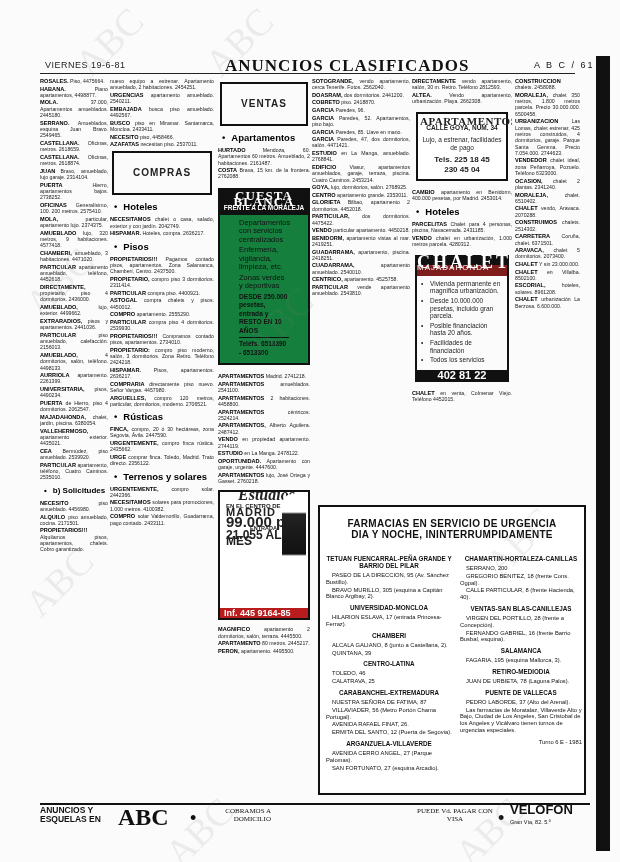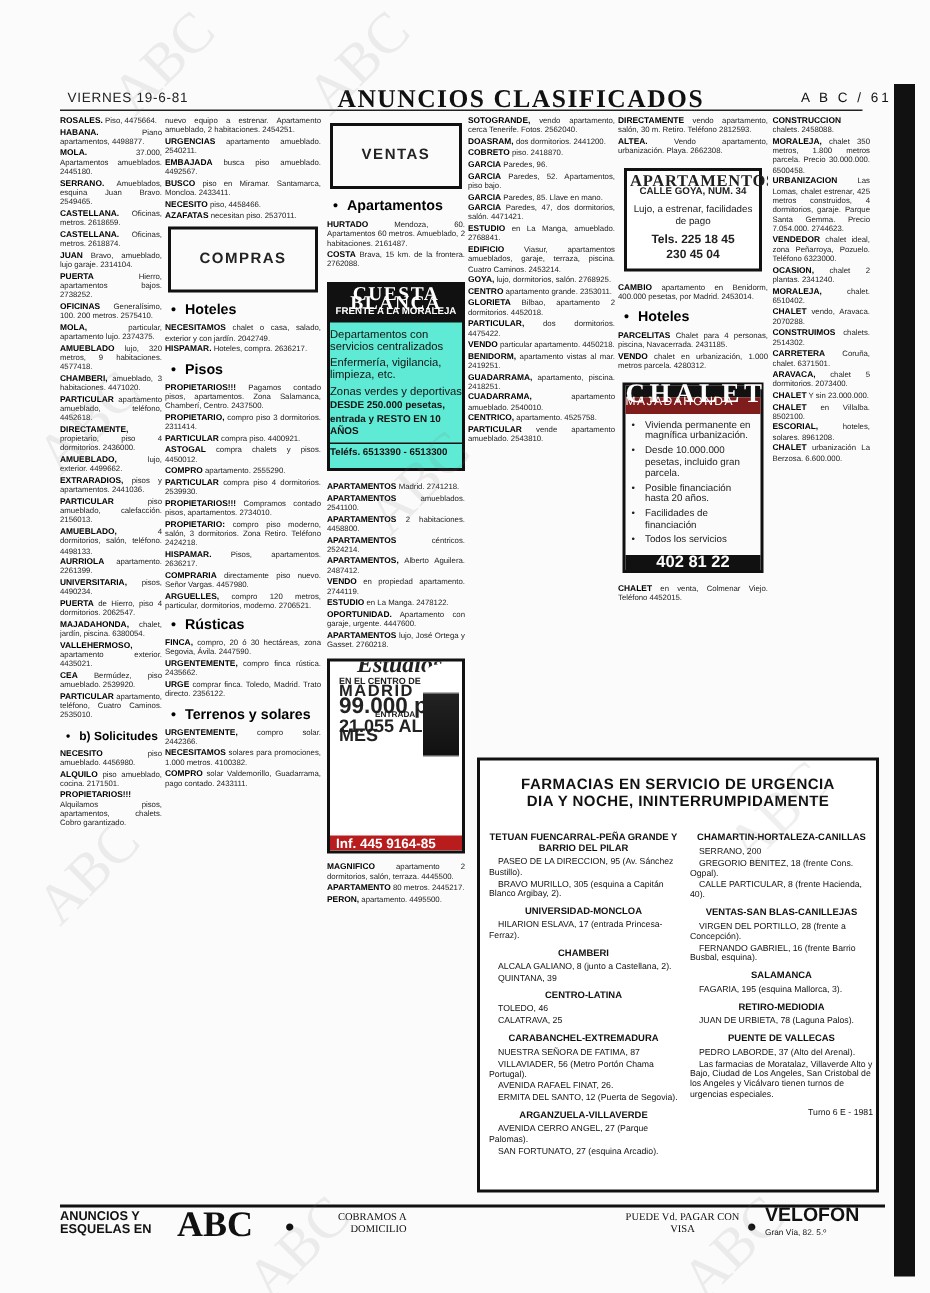--- a/index.html
+++ b/index.html
@@ -17,21 +17,21 @@
 .c3{left:218px;width:92px;height:720px}
 .c4{left:312px;width:98px;height:420px}
 .c5{left:412px;width:100px;height:420px}
 .c6{left:515px;width:65px;height:420px}
 .sec{font-weight:bold;font-size:9.5px;line-height:12px;margin:4px 0 3px 4px;color:#000}
 .sec:before{content:"•";margin-right:6px}
 .boxhdr{border:2px solid #111;height:44px;display:flex;align-items:center;justify-content:center;font-weight:bold;font-size:10px;letter-spacing:1px;margin:4px 2px 6px 2px}
 .cbl{background:#111;color:#fff;margin:8px 0;border:2px solid #111}
 .cbl .t1{font-family:"Liberation Serif",serif;font-weight:bold;font-size:13px;text-align:center;padding-top:3px;letter-spacing:1px}
 .cbl .t2{font-size:6.5px;font-weight:bold;text-align:center;padding-bottom:3px}
-.cbl .body{background:#5eead4;color:#111;font-size:7.5px;line-height:8.5px;padding:4px 0}
+.cbl .body{background:#15803d;color:#111;font-size:7.5px;line-height:8.5px;padding:4px 19px}
 .cbl .body div{margin-bottom:2px}
 .cbl .price{font-weight:bold;font-size:6.6px}
 .cbl .tel{font-weight:bold;font-size:6.5px;border-top:1px solid #111;padding-top:2px}
 .apt{border:2px solid #111;margin:8px 4px;text-align:center;padding:4px 2px;background:#fff}
 .apt .a1{font-family:"Liberation Serif",serif;font-weight:bold;font-size:11px;letter-spacing:.5px}
 .apt .a2{font-weight:bold;font-size:6.5px;margin-bottom:5px}
 .apt .a3{font-size:6.5px;line-height:8px;margin-bottom:3px}
 .apt .a4{font-weight:bold;font-size:8px;line-height:10px}
 .chal{border:2px solid #111;margin:8px 3px}
 .chal .h1{background:#111;color:#fff;font-family:"Liberation Serif",serif;font-weight:bold;font-size:18px;text-align:center;letter-spacing:3px;padding-top:2px}

